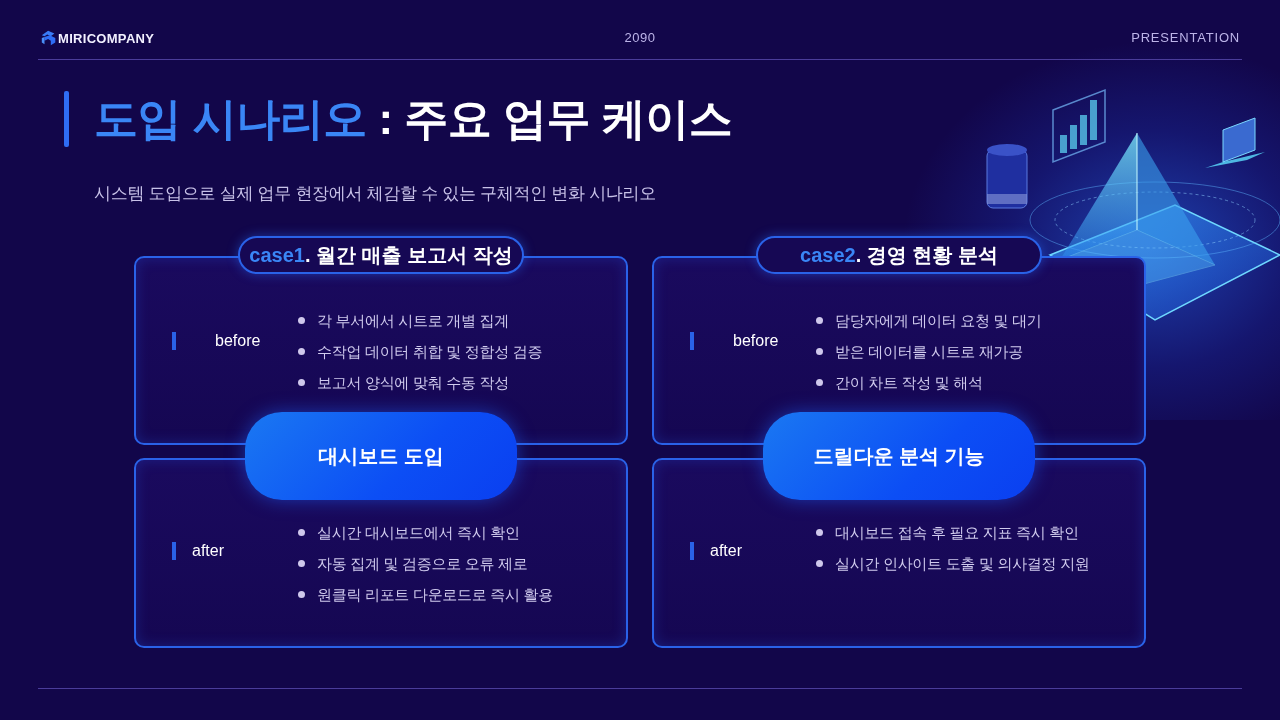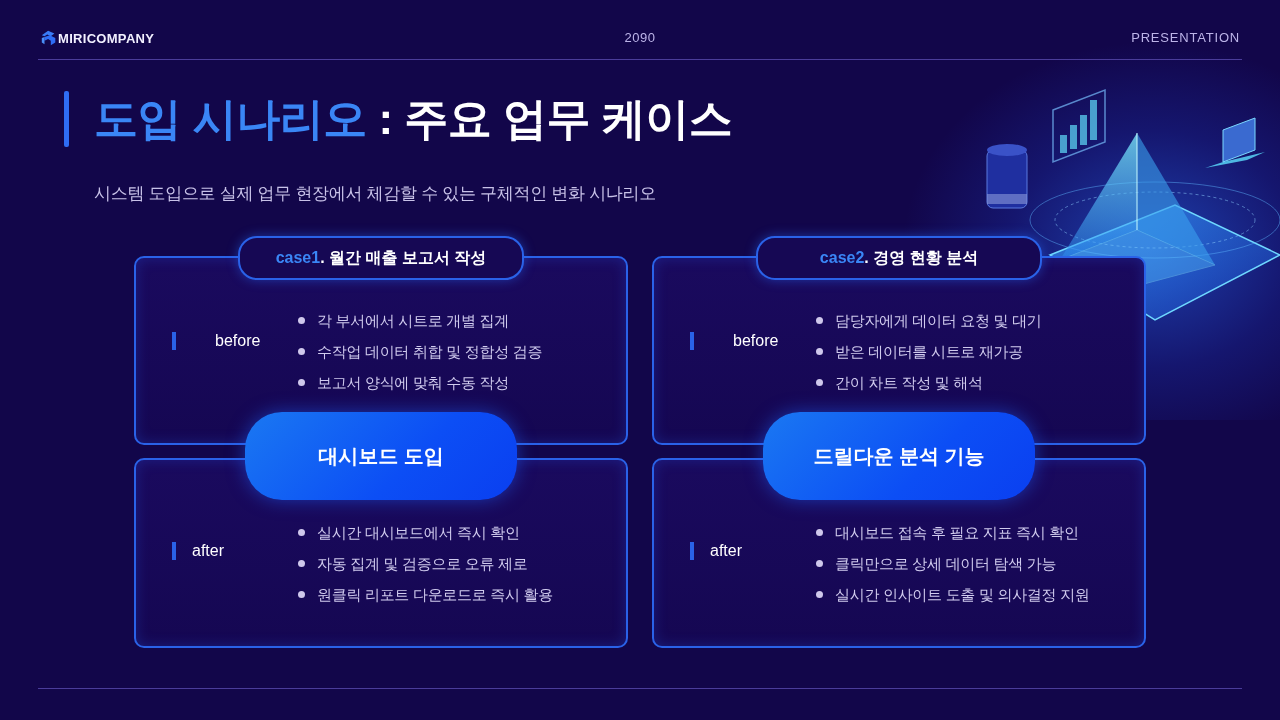--- a/index.html
+++ b/index.html
@@ -38,25 +38,25 @@
       position: absolute; left: 0; width: 494px;
       border: 2px solid #2a62e8;
       border-radius: 10px;
       background: linear-gradient(180deg, #1a0a5e 0%, #150752 100%);
       box-shadow: 0 0 14px rgba(40,100,255,0.25) inset;
     }
     .panel-before { top: 20px; height: 189px; }
     .panel-after { top: 222px; height: 190px; }
 
     .case-tab {
-      position: absolute; left: 104px; top: 0; width: 286px; height: 44px;
+      position: absolute; left: 104px; top: 0; width: 286px; height: 38px;
       border: 2px solid #2a62e8; border-radius: 19px;
       background: #160854;
       display: flex; align-items: center; justify-content: center;
-      font-size: 16px; font-weight: bold; z-index: 3;
+      font-size: 20px; font-weight: bold; z-index: 3;
       box-shadow: 0 0 12px rgba(40,110,255,0.45);
     }
     .case-tab .num { color: #3a86f6; }
     .case-tab .label { color: #ffffff; }
 
     .phase { position: absolute; left: 36px; display: flex; align-items: center; }
     .phase .bar { width: 4px; height: 18px; background: #2a62e8; margin-right: 16px; }
     .phase .name { font-size: 16px; color: #ffffff; }
     .panel-before .phase { top: 74px; gap: 23px; }
     .panel-after .phase { top: 82px; }
@@ -209,23 +209,19 @@
       <span class="bar"></span>
       <span class="name">after</span>
     </div>
     <ul class="bullets">
       <li>
           <span class="dot"></span>
           <span>대시보드 접속 후 필요 지표 즉시 확인</span>
         </li>
       <li>
           <span class="dot"></span>
-          <span>클릭만으로 상세 데이터 탐색 가능</span>
-        </li>
-      <li>
-          <span class="dot"></span>
           <span>실시간 인사이트 도출 및 의사결정 지원</span>
         </li>
     </ul>
   </div>
 </div>
 
 <div class="footer-line"></div>
 
 </body></html>

